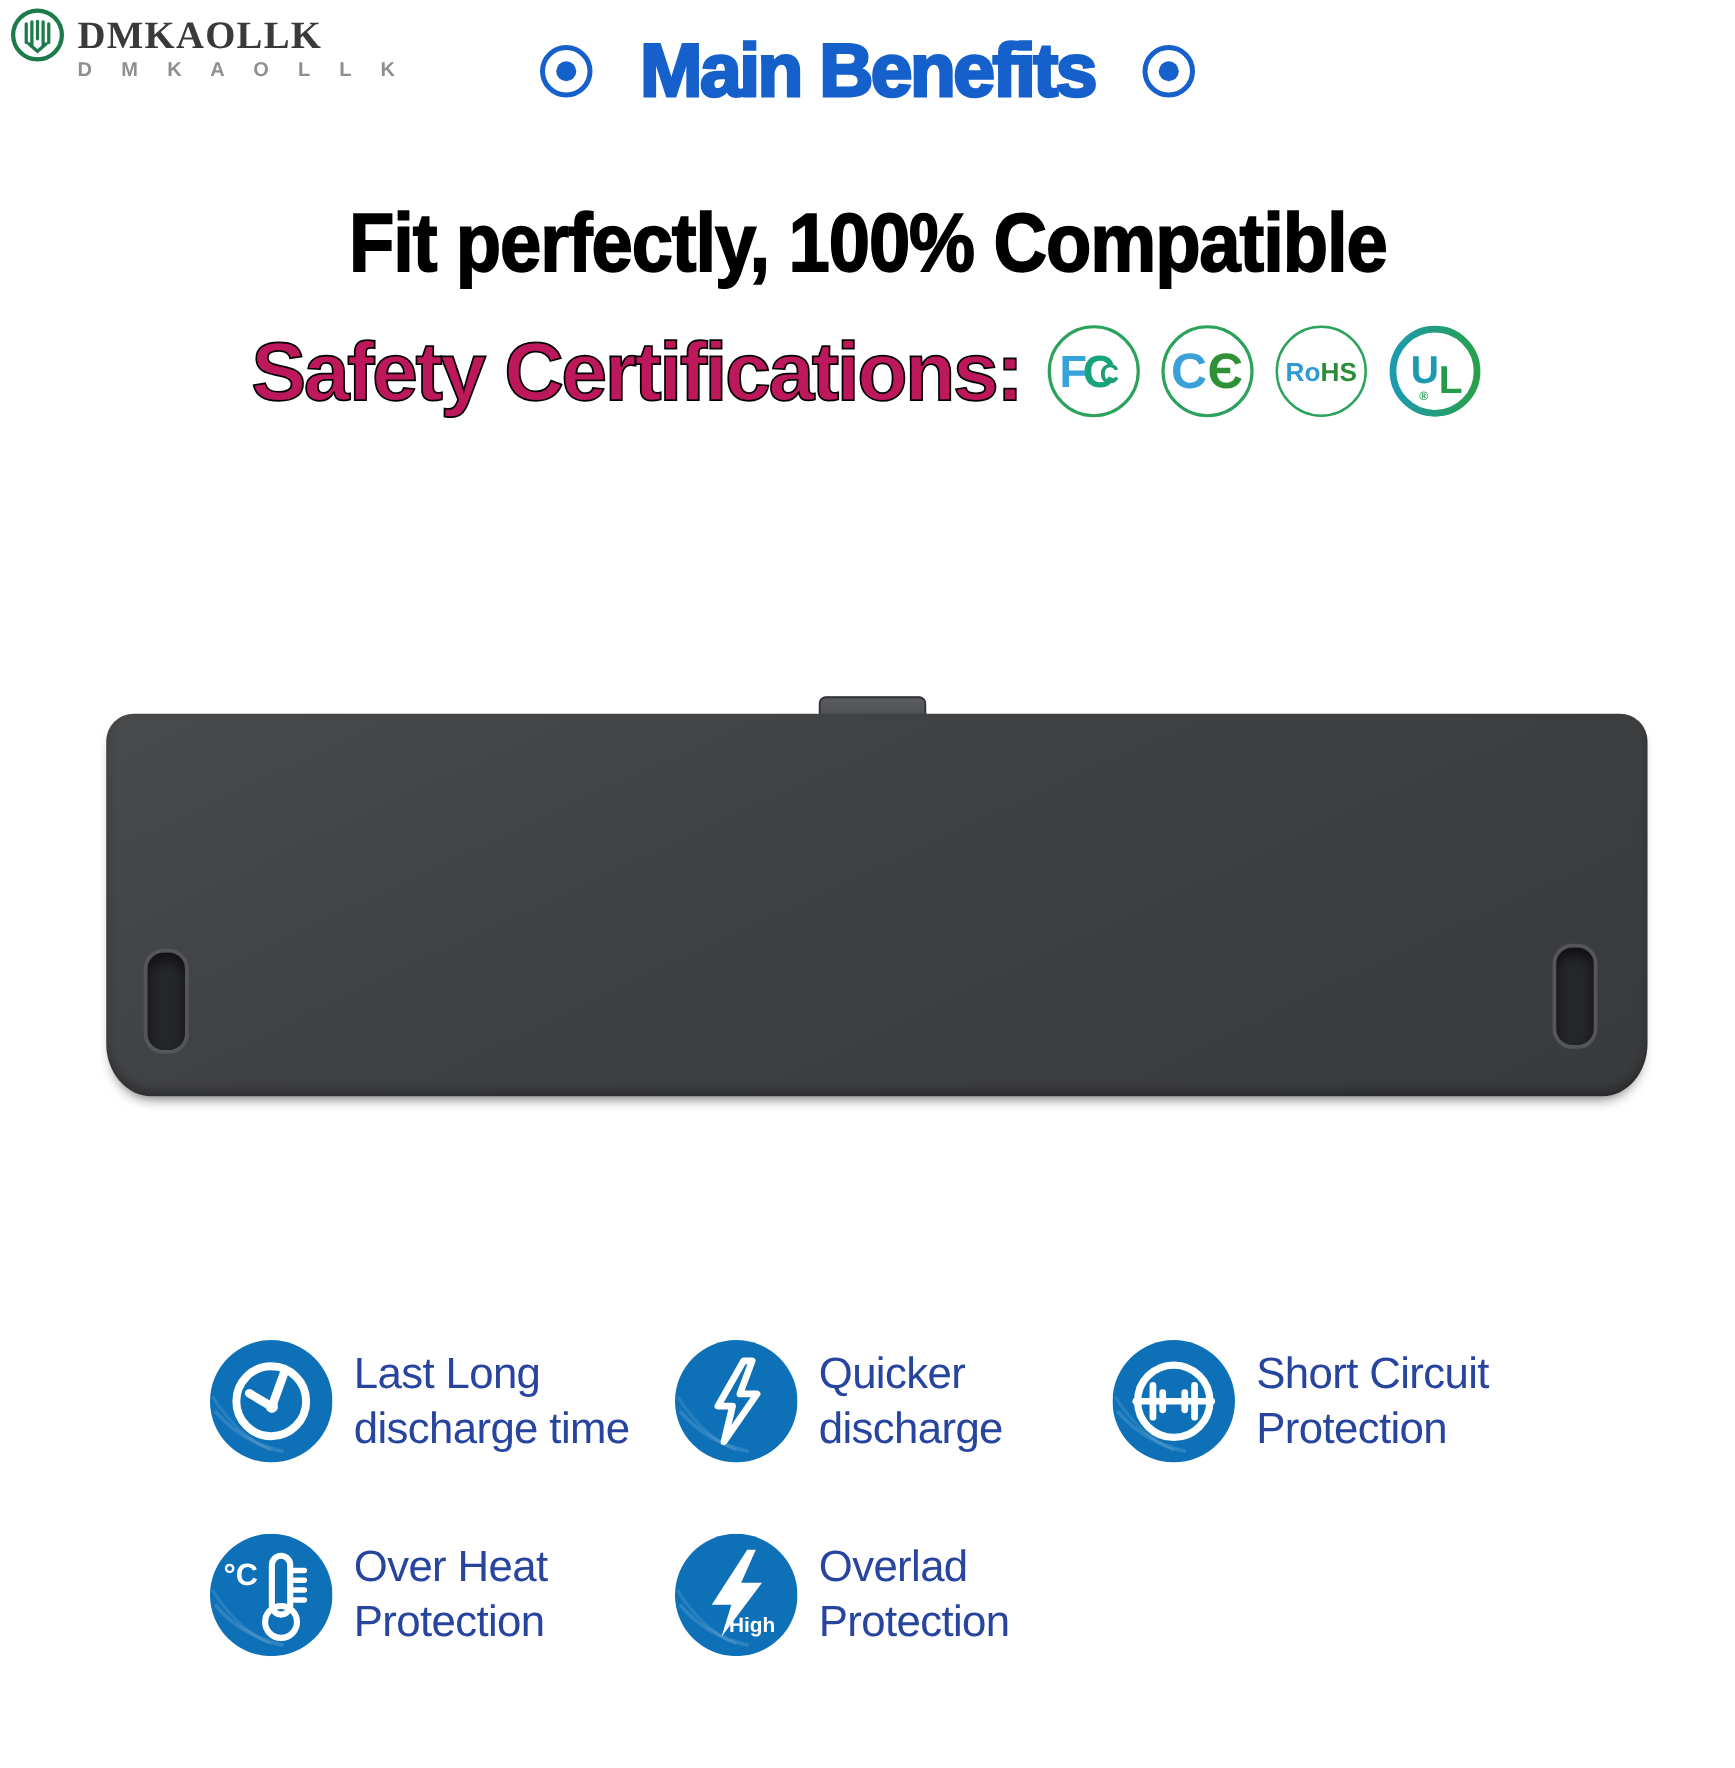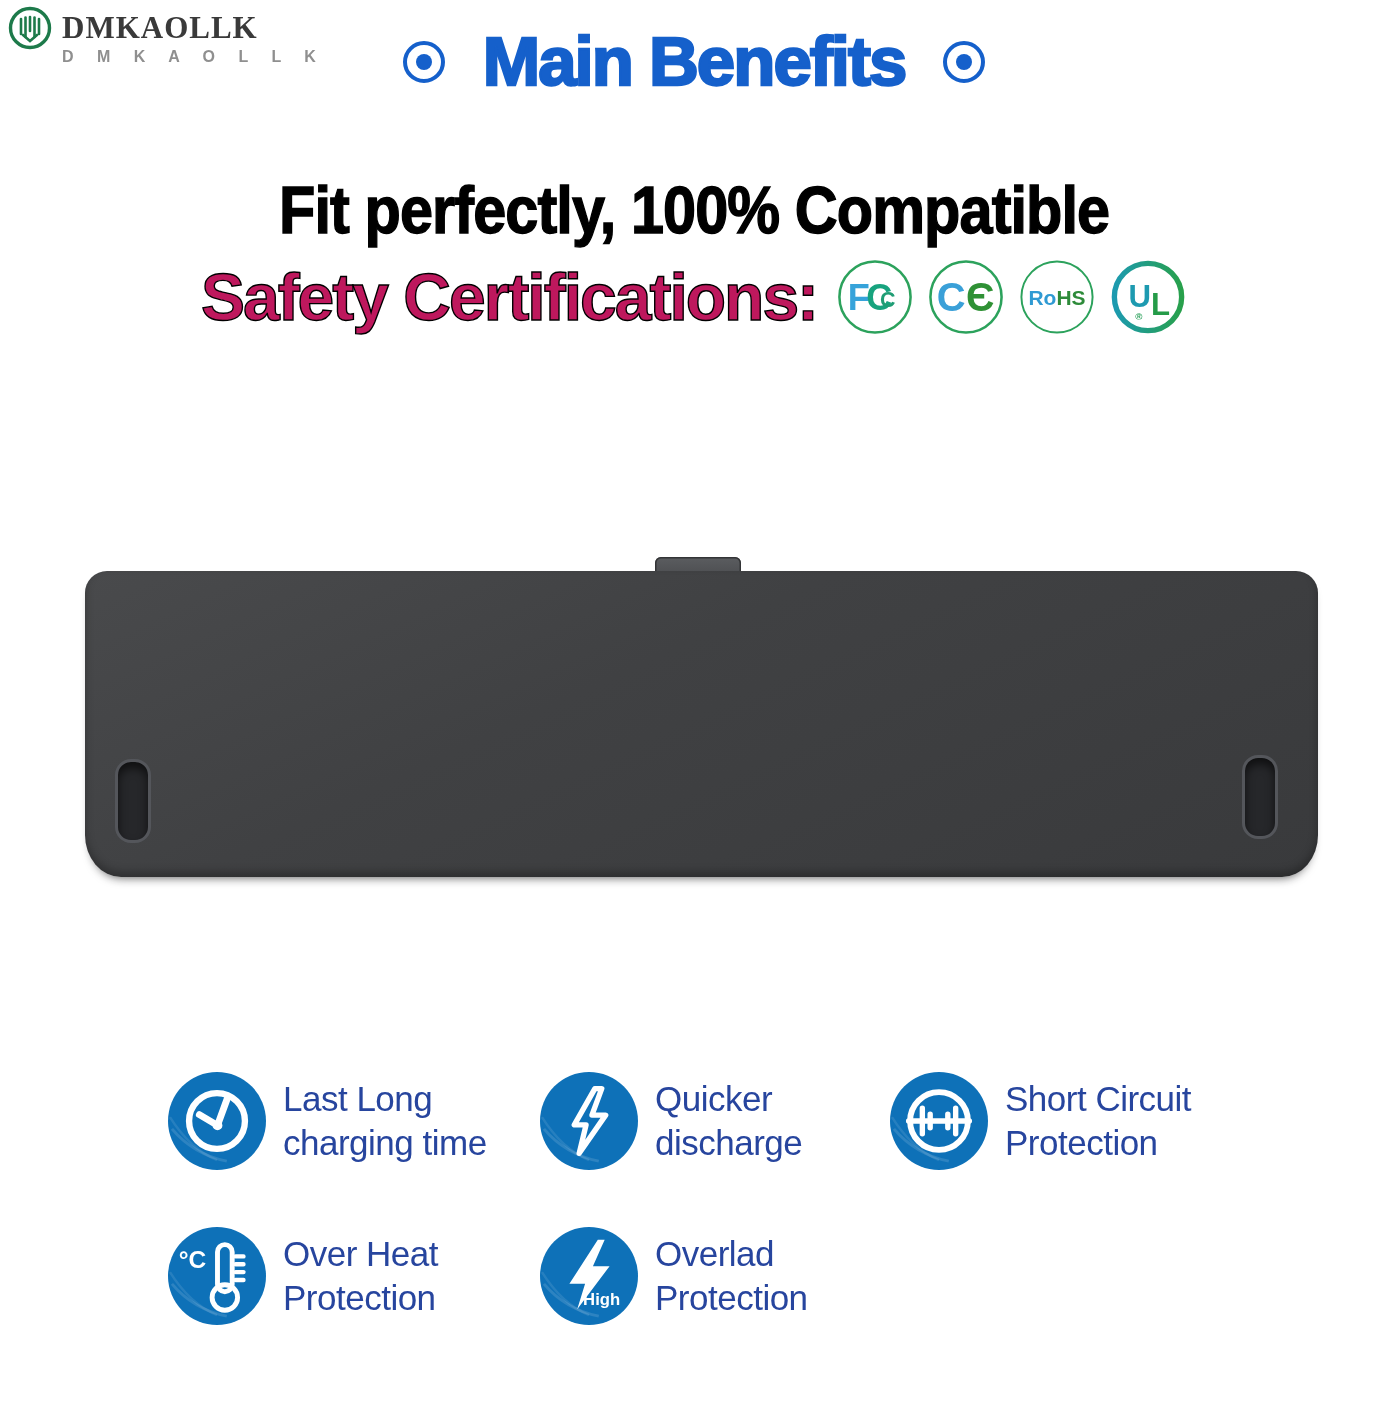--- a/index.html
+++ b/index.html
@@ -12,24 +12,24 @@
   .brand-name{font-family:"Liberation Serif",serif;font-weight:700;font-size:31px;
               color:#3a3a3a;letter-spacing:1px;line-height:1.15;margin-top:4px;}
   .brand-sub{font-size:16px;color:#8f8f8f;letter-spacing:9.5px;margin-top:2px;font-weight:700;}
 
   
   .title-row{position:absolute;top:22px;left:0;right:0;display:flex;justify-content:center;
              align-items:center;gap:38px;}
   .bullseye{width:34px;height:34px;border:4px solid #1560CB;border-radius:50%;
             display:flex;align-items:center;justify-content:center;flex:none;}
   .bullseye::after{content:"";width:16px;height:16px;background:#1560CB;border-radius:50%;}
-  .page-title{font-size:69px;font-weight:700;color:#1560CB;letter-spacing:-2px;
+  .page-title{font-size:60px;font-weight:700;color:#1560CB;letter-spacing:-2px;
               -webkit-text-stroke:2.4px #1560CB;line-height:1.15;}
 
-  .fit-line{position:absolute;top:172px;left:0;right:0;text-align:center;
+  .fit-line{position:absolute;top:156px;left:0;right:0;text-align:center;
             font-size:66px;font-weight:700;color:#000;letter-spacing:-1px;
             -webkit-text-stroke:1.4px #000;}
   .condense{display:inline-block;transform:scaleX(0.9);transform-origin:center;}
 
   
   .cert-row{position:absolute;top:258px;left:0;right:0;display:flex;justify-content:center;
             align-items:center;gap:13px;}
   .cert-label{font-size:66px;font-weight:700;color:#be185d;letter-spacing:-2px;
               -webkit-text-stroke:1.4px #000;margin-right:6px;}
   .badge{width:78px;height:78px;flex:none;}
@@ -139,21 +139,21 @@
         <circle cx="50" cy="50" r="50" fill="#0E71B8"></circle>
         <path d="M4,58 Q26,84 60,91" stroke="#fff" stroke-width="3" fill="none" opacity=".13"></path>
         <path d="M2,46 Q22,78 50,90" stroke="#fff" stroke-width="2.5" fill="none" opacity=".10"></path>
         <circle cx="50" cy="50" r="28.5" fill="none" stroke="#fff" stroke-width="6.5"></circle>
         <line x1="50.5" y1="54.5" x2="60.5" y2="27" stroke="#fff" stroke-width="7" stroke-linecap="round"></line>
         <line x1="50.5" y1="54.5" x2="32" y2="43.5" stroke="#fff" stroke-width="7" stroke-linecap="round"></line>
         <circle cx="50.5" cy="54.5" r="5" fill="#fff"></circle>
       </svg>
       <div class="benefit-text">
         <div>Last Long</div>
-        <div>charging time</div>
+        <div>discharge time</div>
       </div>
     </div>
 
     <div class="benefit">
       <svg class="benefit-icon" viewBox="0 0 100 100">
         <circle cx="50" cy="50" r="50" fill="#0E71B8"></circle>
         <path d="M4,58 Q26,84 60,91" stroke="#fff" stroke-width="3" fill="none" opacity=".13"></path>
         <path d="M2,46 Q22,78 50,90" stroke="#fff" stroke-width="2.5" fill="none" opacity=".10"></path>
         <path d="M56,17 L35,54 L47,54 L40,83 L67,44 L53,44 L63,17 Z" fill="none" stroke="#fff" stroke-width="5.5" stroke-linejoin="round" stroke-linecap="round"></path>
       </svg>

